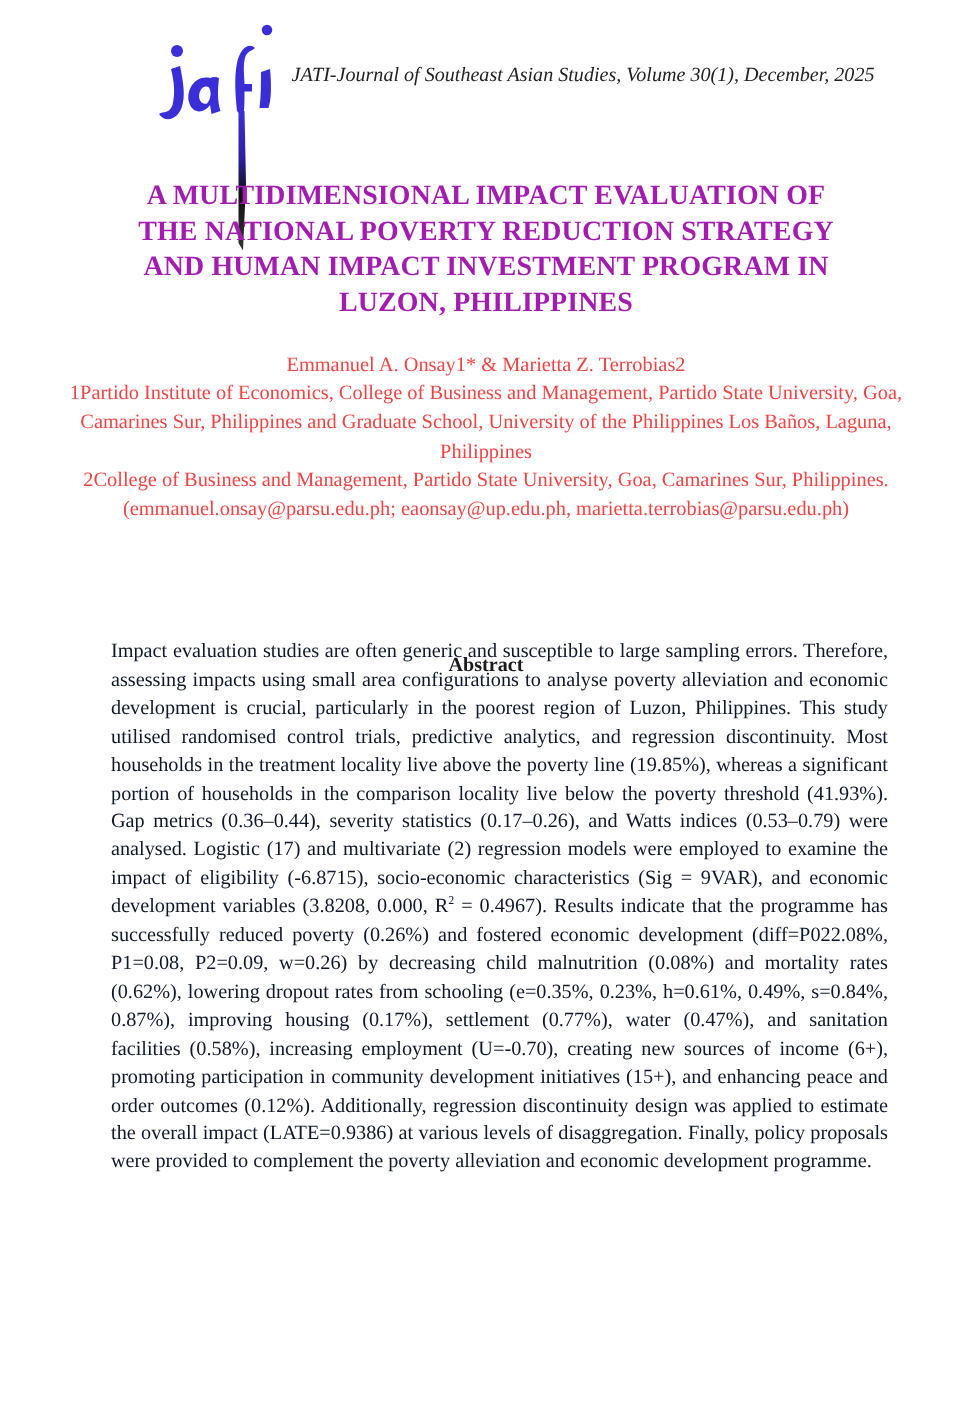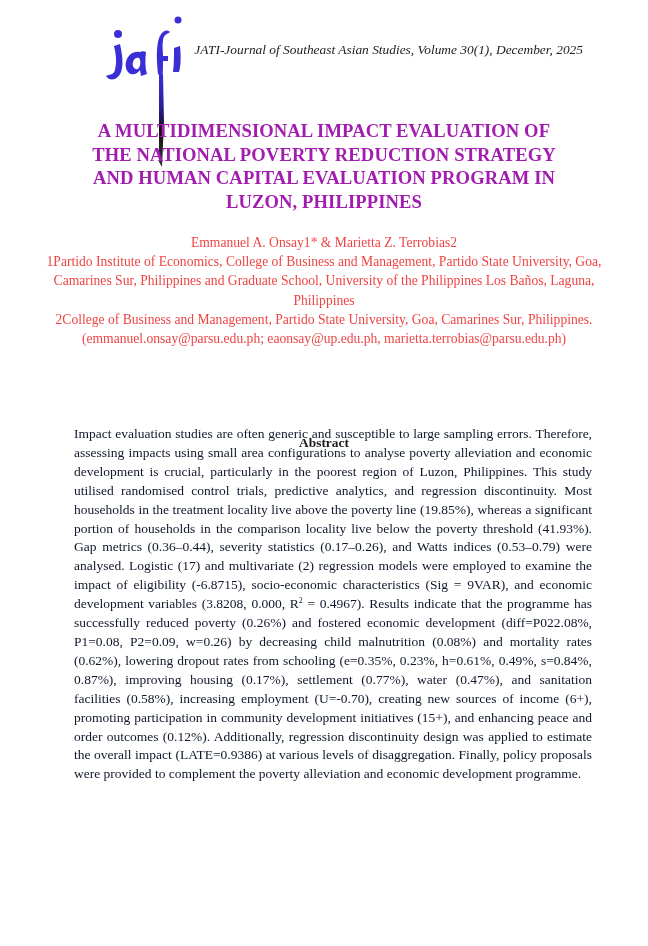--- a/index.html
+++ b/index.html
@@ -49,21 +49,21 @@
   </svg>
 </div>
 
 <div class="journal">
   <div class="line1">JATI-Journal of Southeast Asian Studies, Volume 30(1), December, 2025</div>
 </div>
 
 <div class="title">
   <div>A MULTIDIMENSIONAL IMPACT EVALUATION OF</div>
   <div>THE NATIONAL POVERTY REDUCTION STRATEGY</div>
-  <div>AND HUMAN CAPITAL EVALUATION PROGRAM IN</div>
+  <div>AND HUMAN IMPACT INVESTMENT PROGRAM IN</div>
   <div>LUZON, PHILIPPINES</div>
 </div>
 
 <div class="authors">
   <div>Emmanuel A. Onsay1* &amp; Marietta Z. Terrobias2</div>
   <div>1Partido Institute of Economics, College of Business and Management, Partido State University, Goa, Camarines Sur, Philippines and Graduate School, University of the Philippines Los Baños, Laguna, Philippines</div>
   <div>2College of Business and Management, Partido State University, Goa, Camarines Sur, Philippines. (emmanuel.onsay@parsu.edu.ph; eaonsay@up.edu.ph, marietta.terrobias@parsu.edu.ph)</div>
 </div>
 
 <div class="abstract-heading">Abstract</div>

